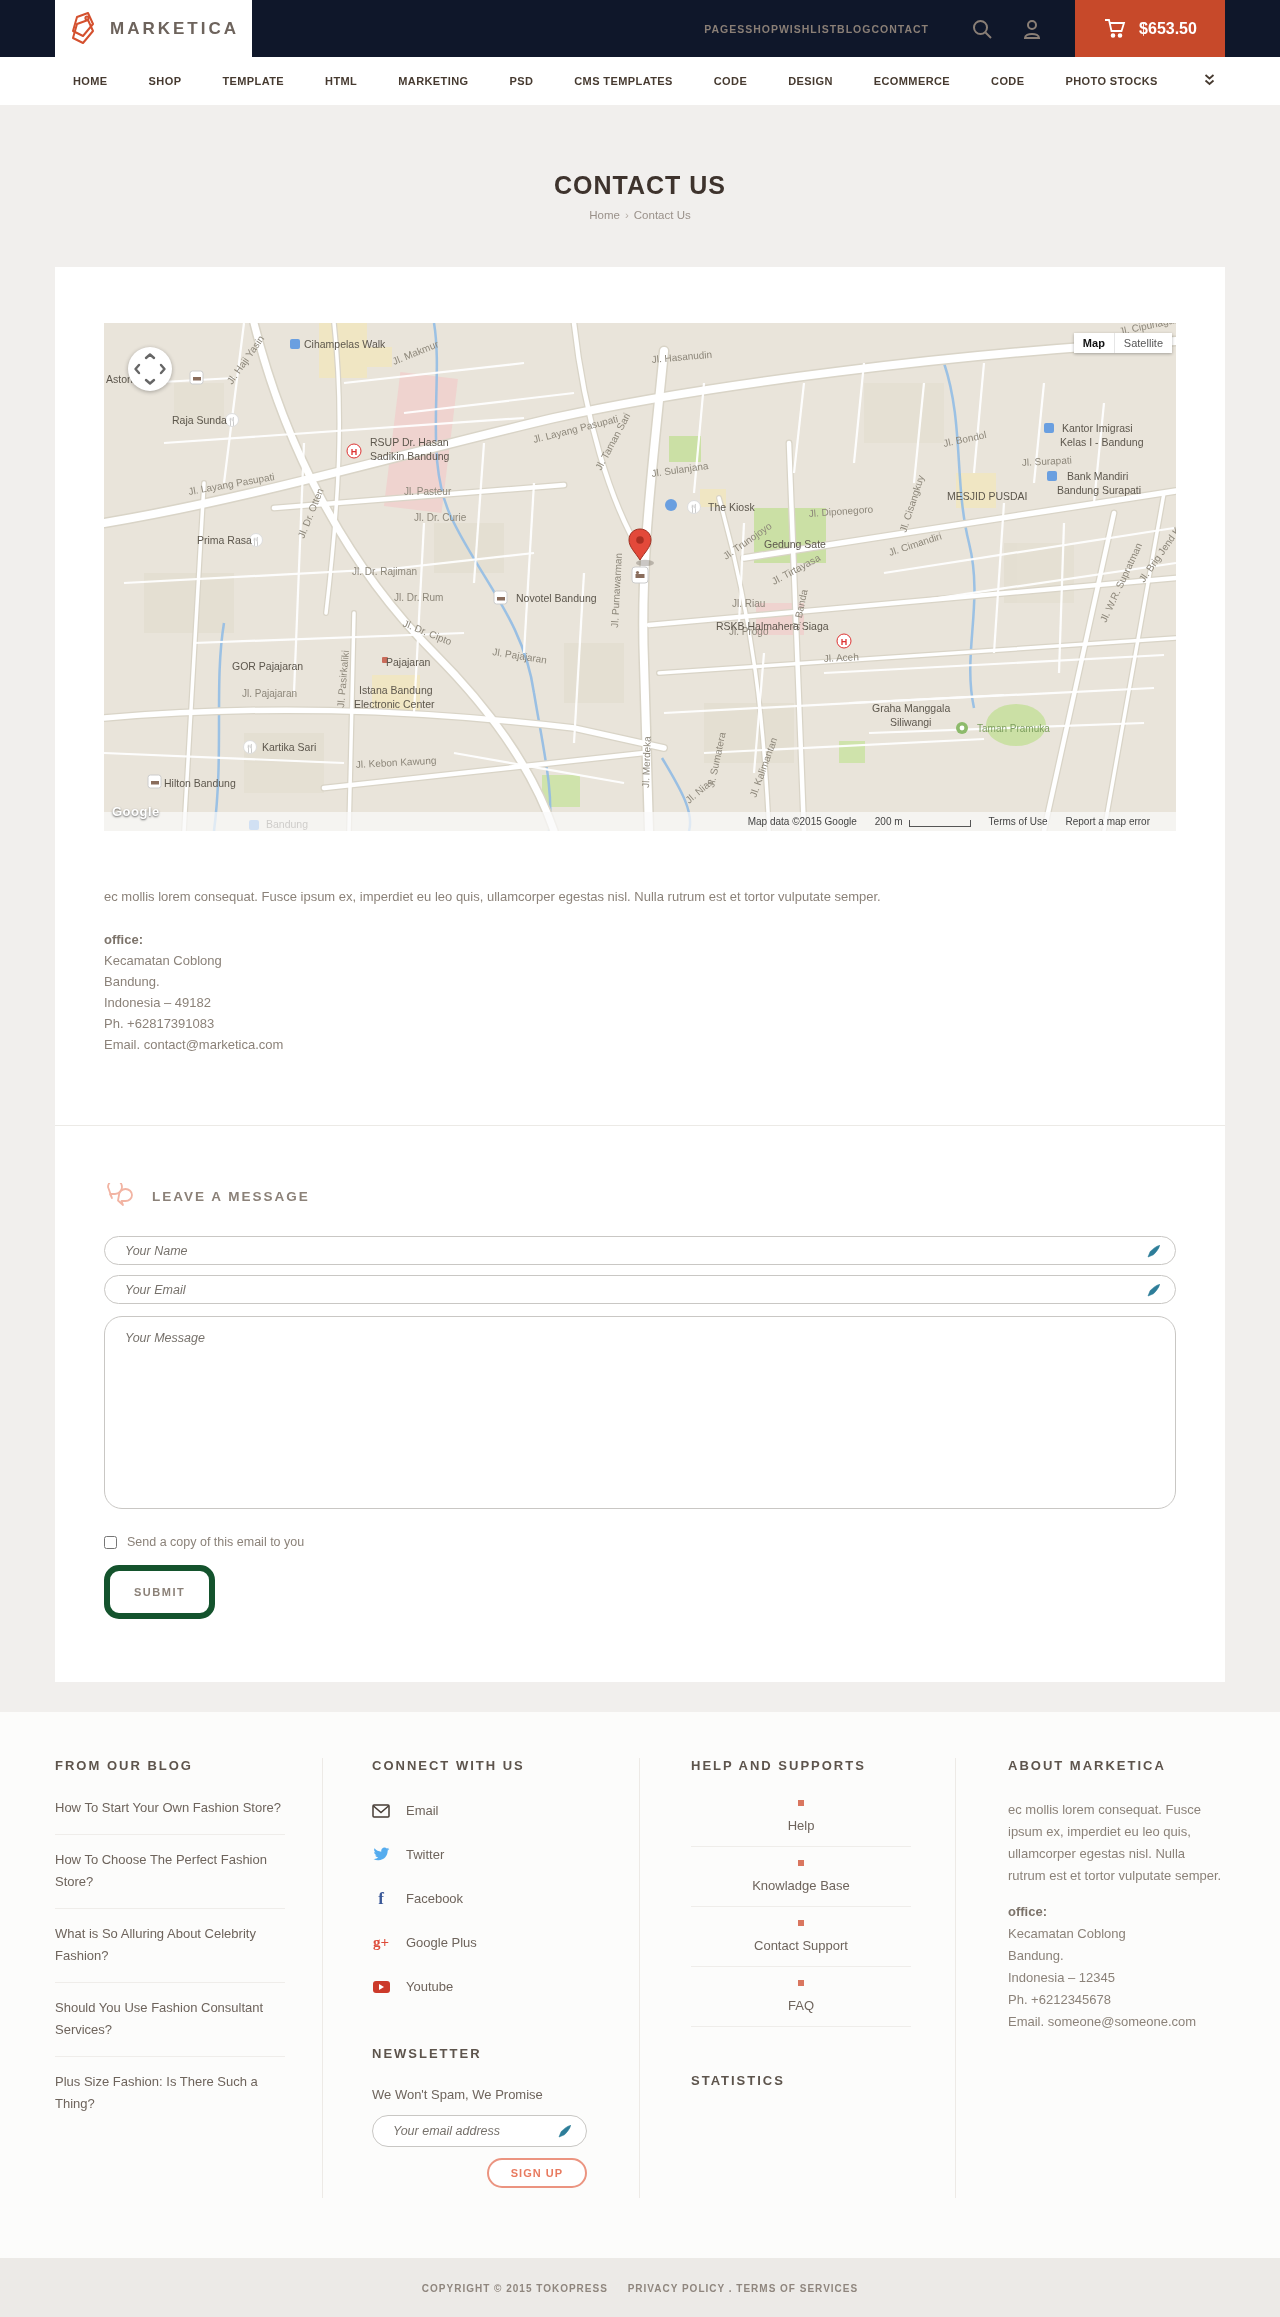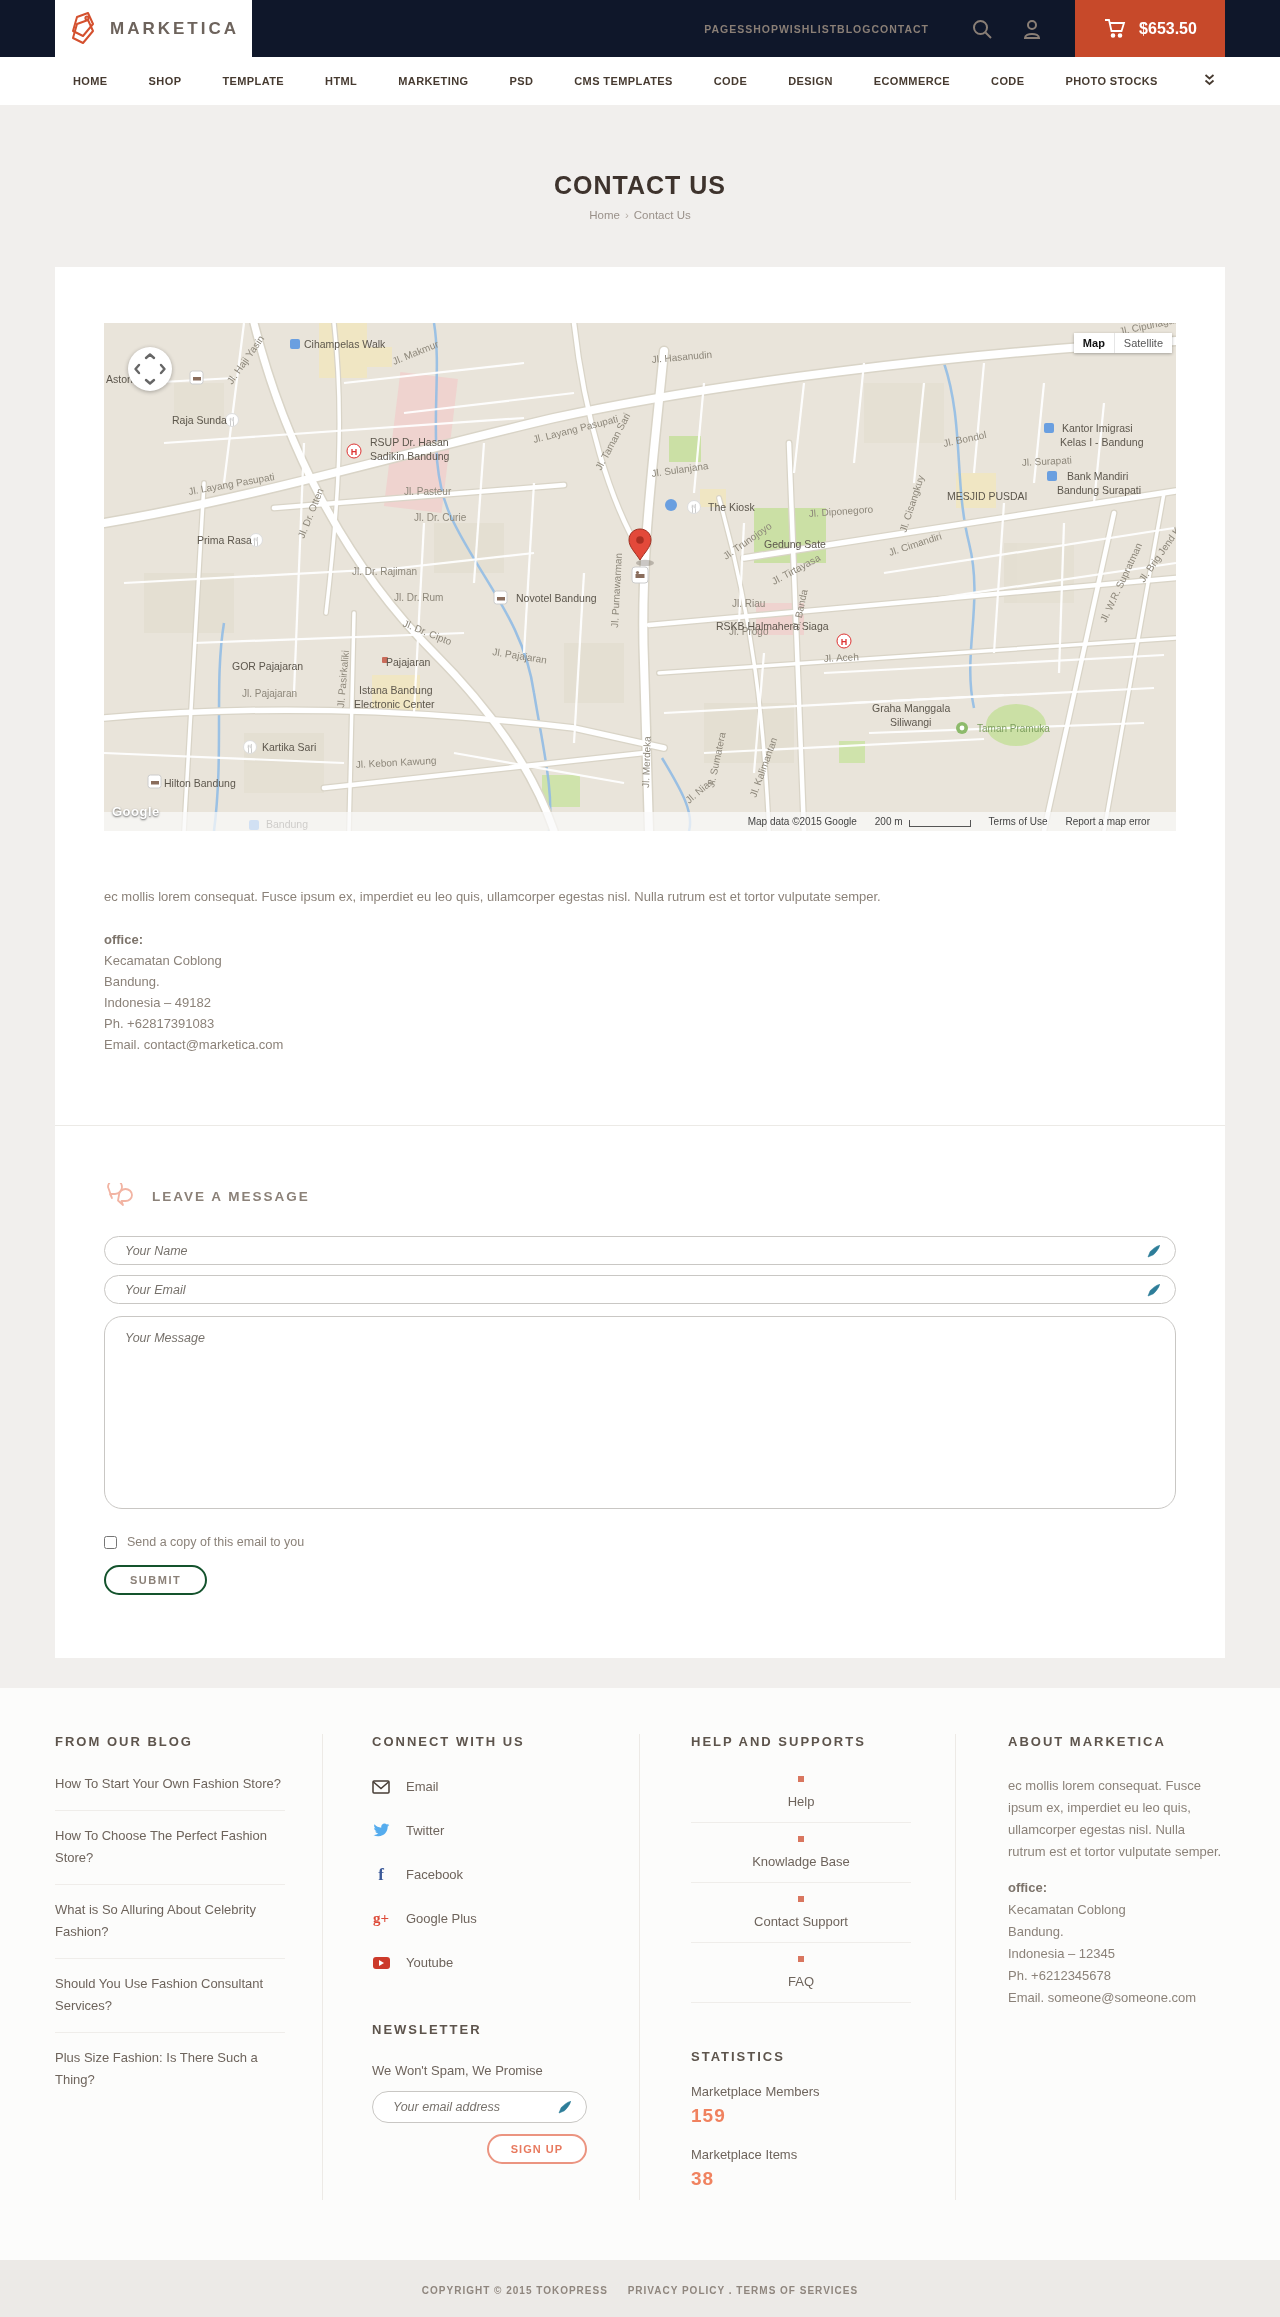--- a/index.html
+++ b/index.html
@@ -59,21 +59,21 @@
   .form-head h3 { color:#8b8178; font-size:13.5px; font-weight:bold; letter-spacing:2px; }
   .fld { position:relative; margin-top:10px; }
   .fld.first { margin-top:26px; }
   .fld input { width:100%; height:29px; border:1px solid #c9c7c4; border-radius:15px; padding:0 40px 0 20px; font-size:12.5px; color:#555; background:#fff; outline:none; font-family:"Liberation Sans",sans-serif; }
   .fld textarea { width:100%; height:193px; border:1px solid #c9c7c4; border-radius:18px; padding:14px 20px; font-size:12.5px; color:#555; resize:none; outline:none; font-family:"Liberation Sans",sans-serif; }
   .fld input::placeholder, .fld textarea::placeholder { font-style:italic; color:#77726c; opacity:1; }
   .pen { position:absolute; right:16px; top:8px; }
   .fld.msg { margin-top:12px; }
   .check-row { margin-top:22px; display:flex; align-items:center; gap:10px; font-size:12.5px; color:#8b8279; }
   .check-row input { width:13px; height:13px; accent-color:#999; }
-  .submit-btn { margin-top:16px; background:#fff; border:2px solid #14532d; color:#8b8178; font-weight:bold; font-size:11px; letter-spacing:1.5px; border-radius:15px; padding:7px 24px; cursor:pointer; font-family:"Liberation Sans",sans-serif; }
+  .submit-btn { margin-top:16px; background:#fff; border:6px solid #14532d; color:#8b8178; font-weight:bold; font-size:11px; letter-spacing:1.5px; border-radius:15px; padding:15px 24px; cursor:pointer; font-family:"Liberation Sans",sans-serif; }
 
   
   footer { background:#fcfcfb; padding:46px 0 60px; }
   .fcols { display:flex; }
   .fcol { padding-bottom:10px; }
   .fcol.c1 { width:267px; }
   .fcol.c2 { width:317px; border-left:1px solid #edeae6; padding-left:49px; }
   .fcol.c3 { width:316px; border-left:1px solid #edeae6; padding-left:51px; }
   .fcol.c4 { width:270px; border-left:1px solid #edeae6; padding-left:52px; }
   .fhead { color:#5d544c; font-size:13px; font-weight:bold; letter-spacing:2px; }
@@ -570,32 +570,20 @@
             <span class="bullet"></span>
             <span>Contact Support</span>
           </a>
           <a>
             <span class="bullet"></span>
             <span>FAQ</span>
           </a>
         </div>
       <div class="stats">
         <div class="fhead">STATISTICS</div>
-        <div>
-
-            <div class="stat-row">
-              <div class="stat-label">Marketplace Members</div>
-              <div class="stat-value">159</div>
-            </div>
-
-            <div class="stat-row">
-              <div class="stat-label">Marketplace Items</div>
-              <div class="stat-value">38</div>
-            </div>
-          </div>
       </div>
     </div>
     <div class="fcol c4">
       <div class="fhead">ABOUT MARKETICA</div>
       <p class="about-text">ec mollis lorem consequat. Fusce ipsum ex, imperdiet eu leo quis, ullamcorper egestas nisl. Nulla rutrum est et tortor vulputate semper.</p>
       <div class="about-office">
         <div class="office-label">office:</div>
         <div>
 
         <div>Kecamatan Coblong</div>

